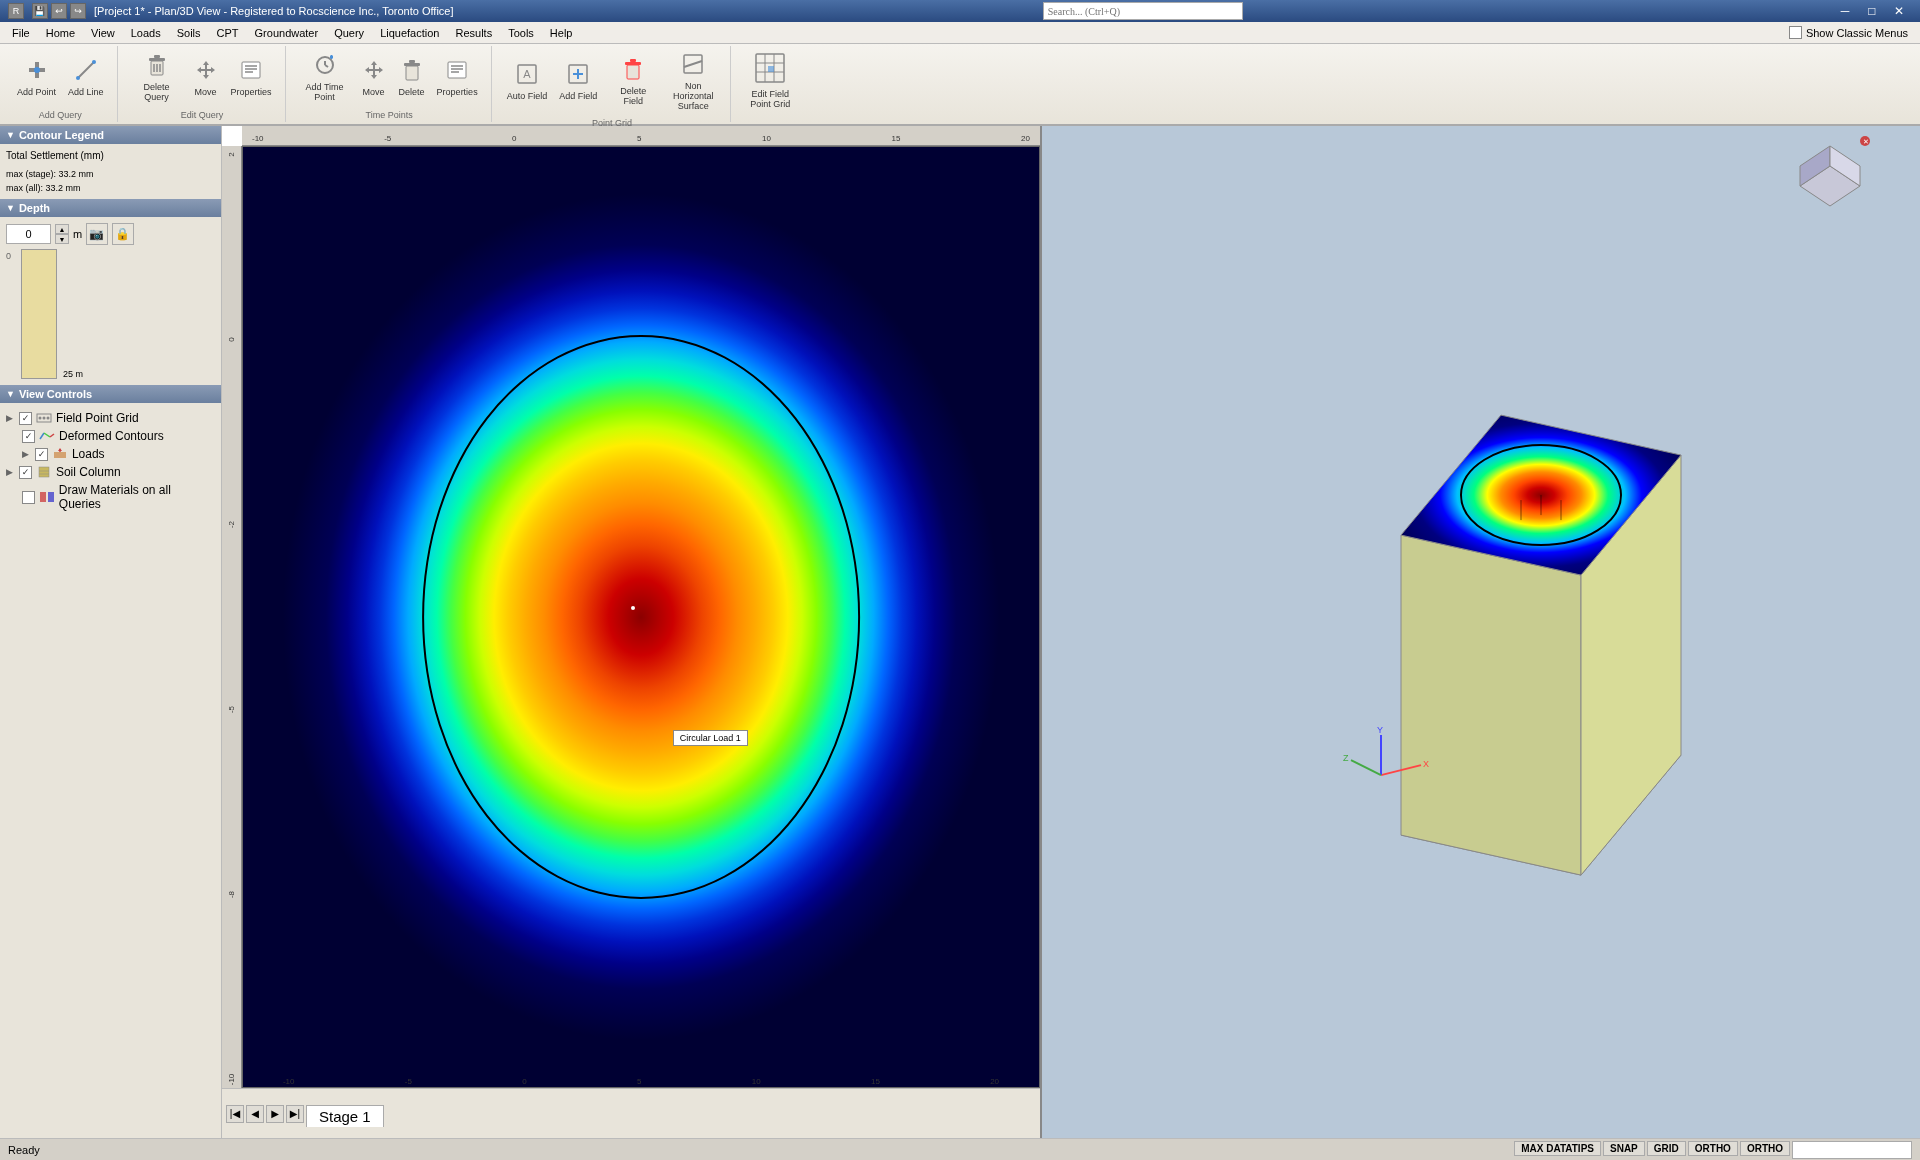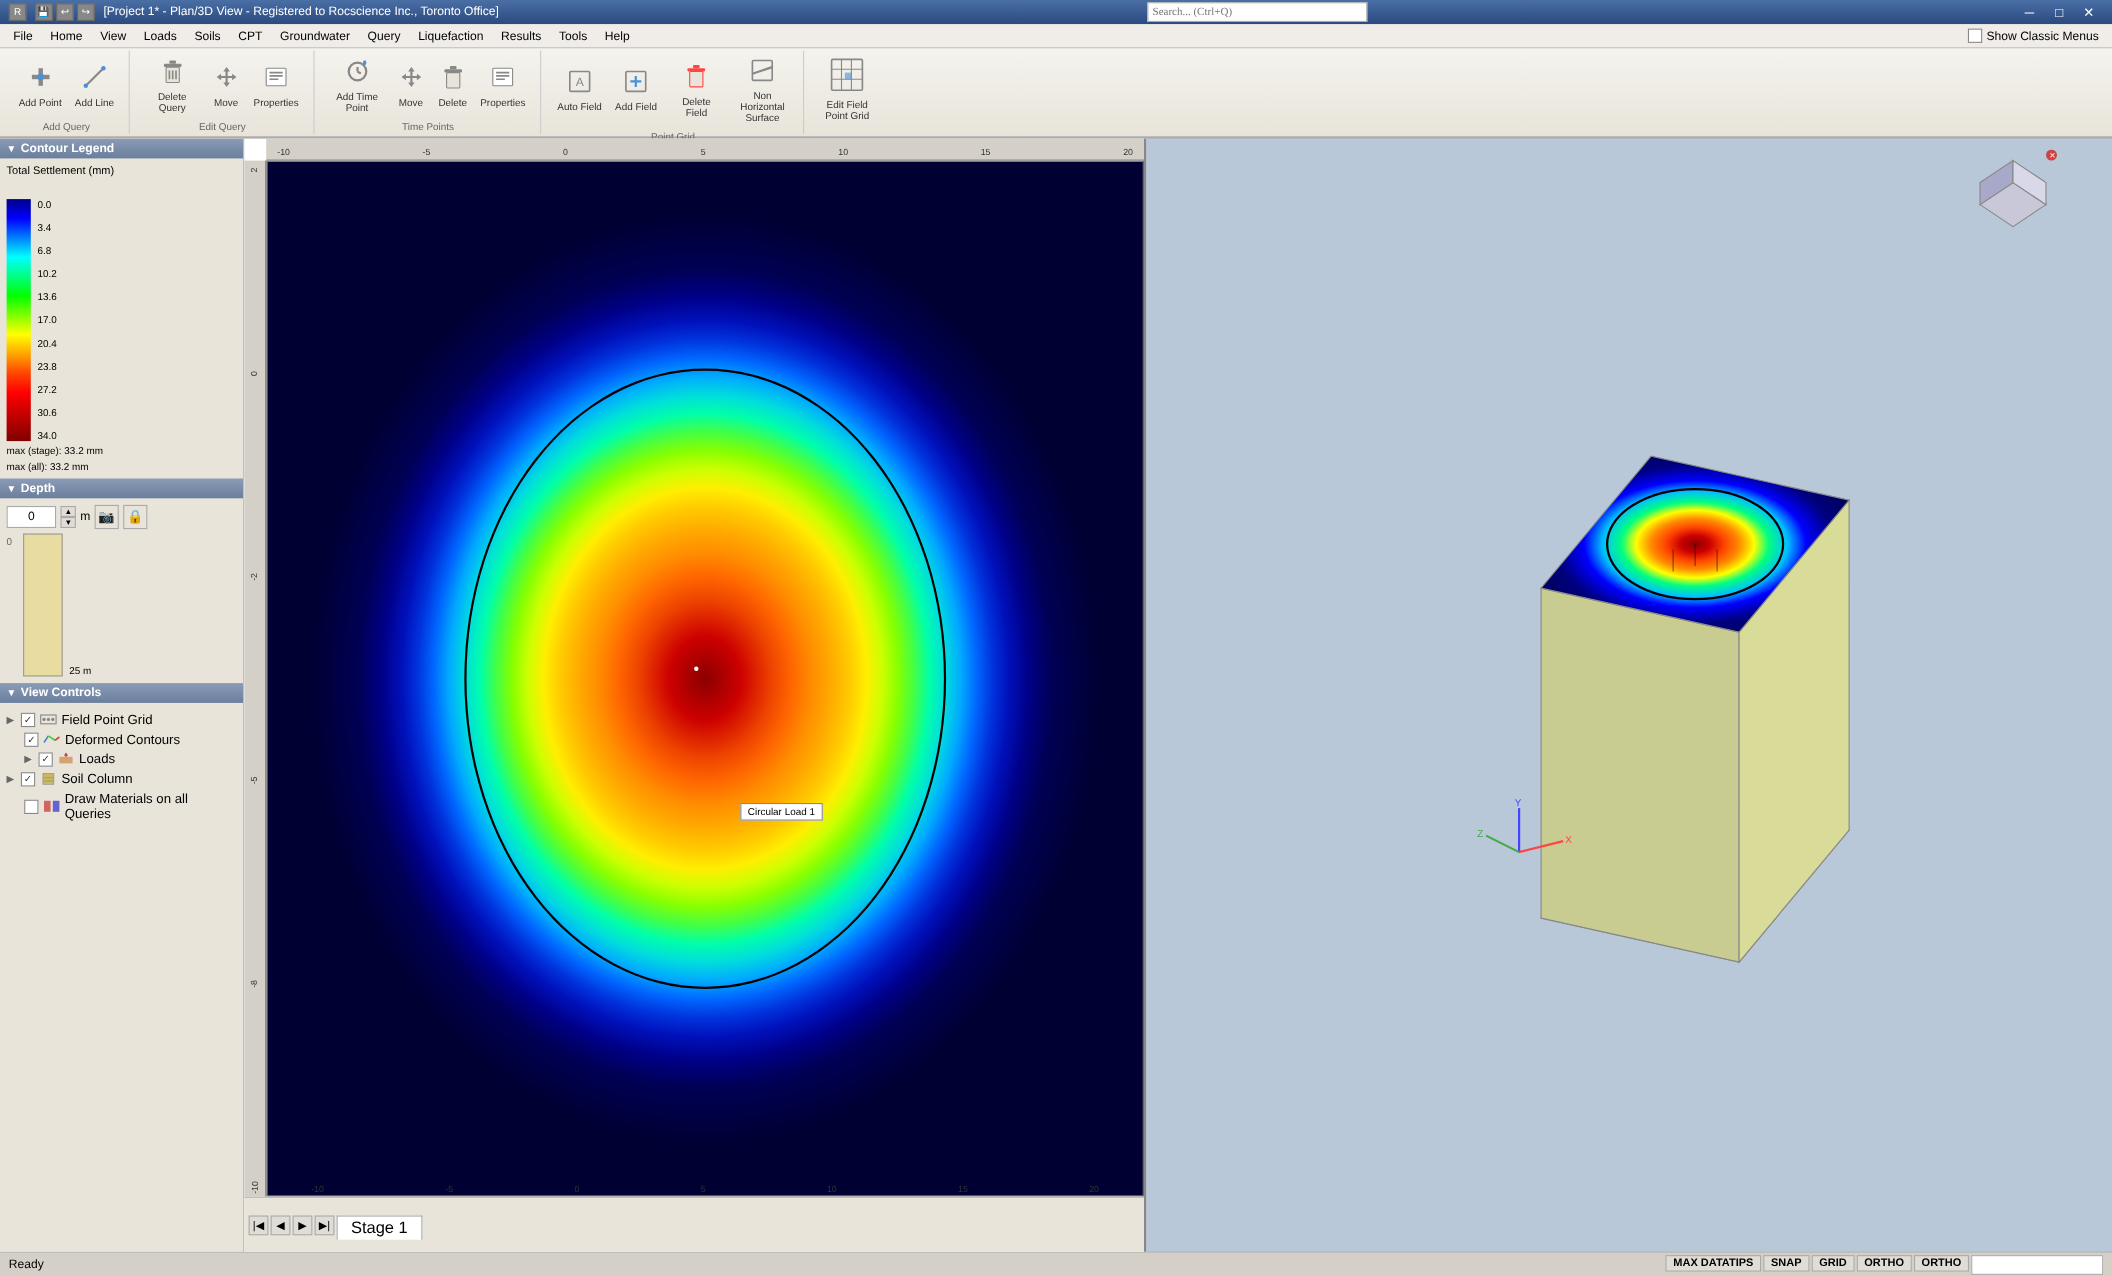--- a/index.html
+++ b/index.html
@@ -60,21 +60,21 @@
     .panel-header {
       background: linear-gradient(to bottom, #8a9bb5, #6a7f9e);
       color: white; font-size: 11px; font-weight: bold;
       padding: 3px 6px; display: flex; align-items: center; gap: 4px;
       cursor: pointer; user-select: none;
     }
     .panel-header .arrow { font-size: 9px; }
     .panel-content { padding: 6px; }
 
     
-    .legend-title { font-size: 10px; color: #000; margin-bottom: 20px; }
+    .legend-title { font-size: 10px; color: #000; margin-bottom: 8px; }
     .legend-bar-container { display: flex; gap: 6px; align-items: flex-start; }
     .legend-bar {
       width: 22px; height: 220px;
       background: linear-gradient(to bottom,
         #00008b 0%, #0000ff 8%, #0080ff 16%, #00ffff 24%,
         #00ff80 32%, #00ff00 40%, #80ff00 48%,
         #ffff00 56%, #ffa500 64%, #ff4500 72%,
         #ff0000 80%, #cc0000 88%, #800000 100%);
     }
     .legend-labels { display: flex; flex-direction: column; justify-content: space-between; height: 220px; font-size: 9px; }
@@ -365,36 +365,20 @@
 <div id="main">
 
   <div id="sidebar">
 
     <div class="panel-header">
       <span class="arrow">▼</span>
       <span>Contour Legend</span>
     </div>
     <div class="panel-content">
       <div class="legend-title">Total Settlement (mm)</div>
-      <div class="legend-bar-container">
-        <div class="legend-bar"></div>
-        <div class="legend-labels">
-          <span class="legend-label">0.0</span>
-          <span class="legend-label">3.4</span>
-          <span class="legend-label">6.8</span>
-          <span class="legend-label">10.2</span>
-          <span class="legend-label">13.6</span>
-          <span class="legend-label">17.0</span>
-          <span class="legend-label">20.4</span>
-          <span class="legend-label">23.8</span>
-          <span class="legend-label">27.2</span>
-          <span class="legend-label">30.6</span>
-          <span class="legend-label">34.0</span>
-        </div>
-      </div>
       <div class="legend-max">max (stage): 33.2 mm</div>
       <div class="legend-max">max (all):   33.2 mm</div>
     </div>
 
     <div class="panel-header">
       <span class="arrow">▼</span>
       <span>Depth</span>
     </div>
     <div class="panel-content">
       <div class="depth-input-row">

